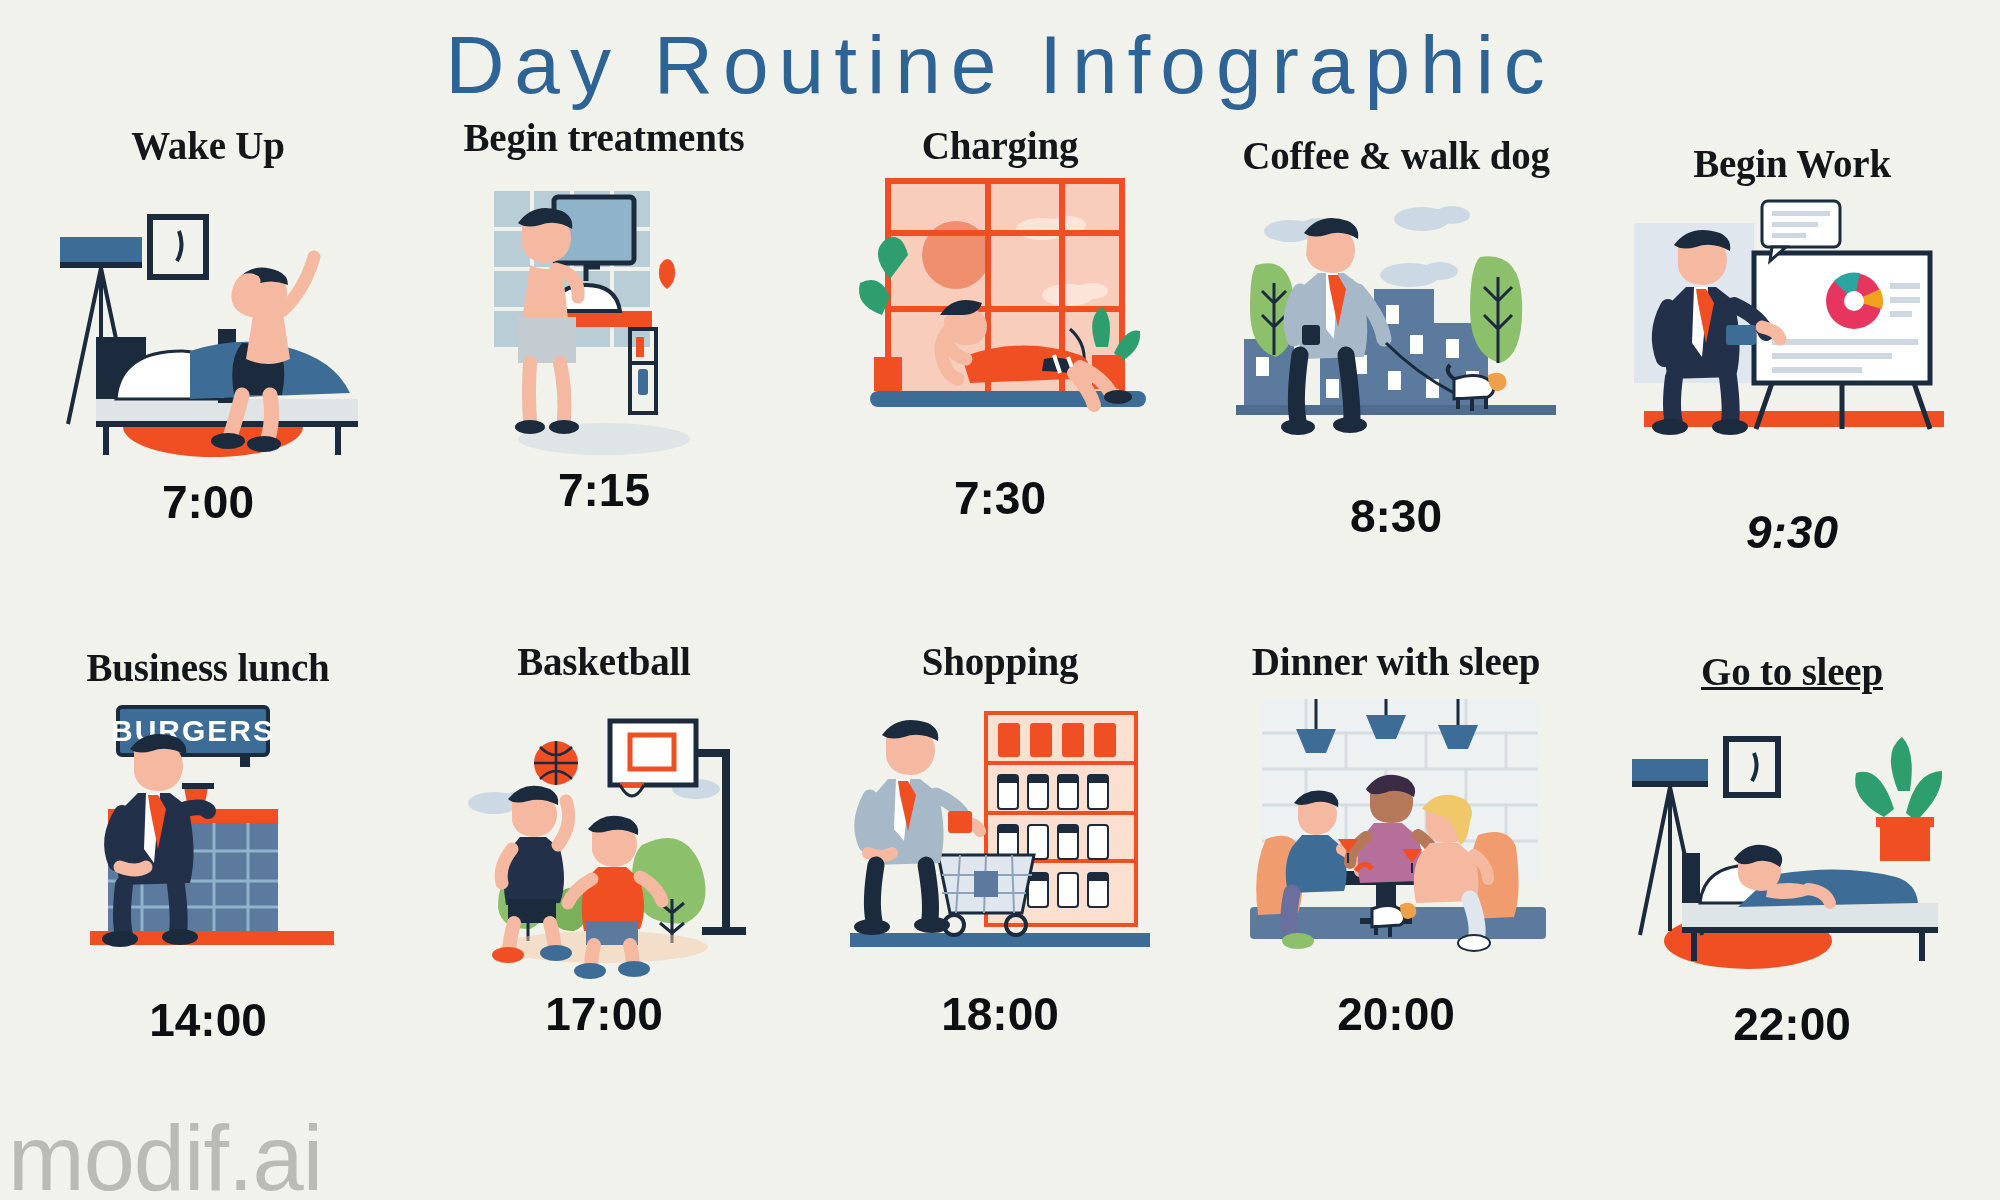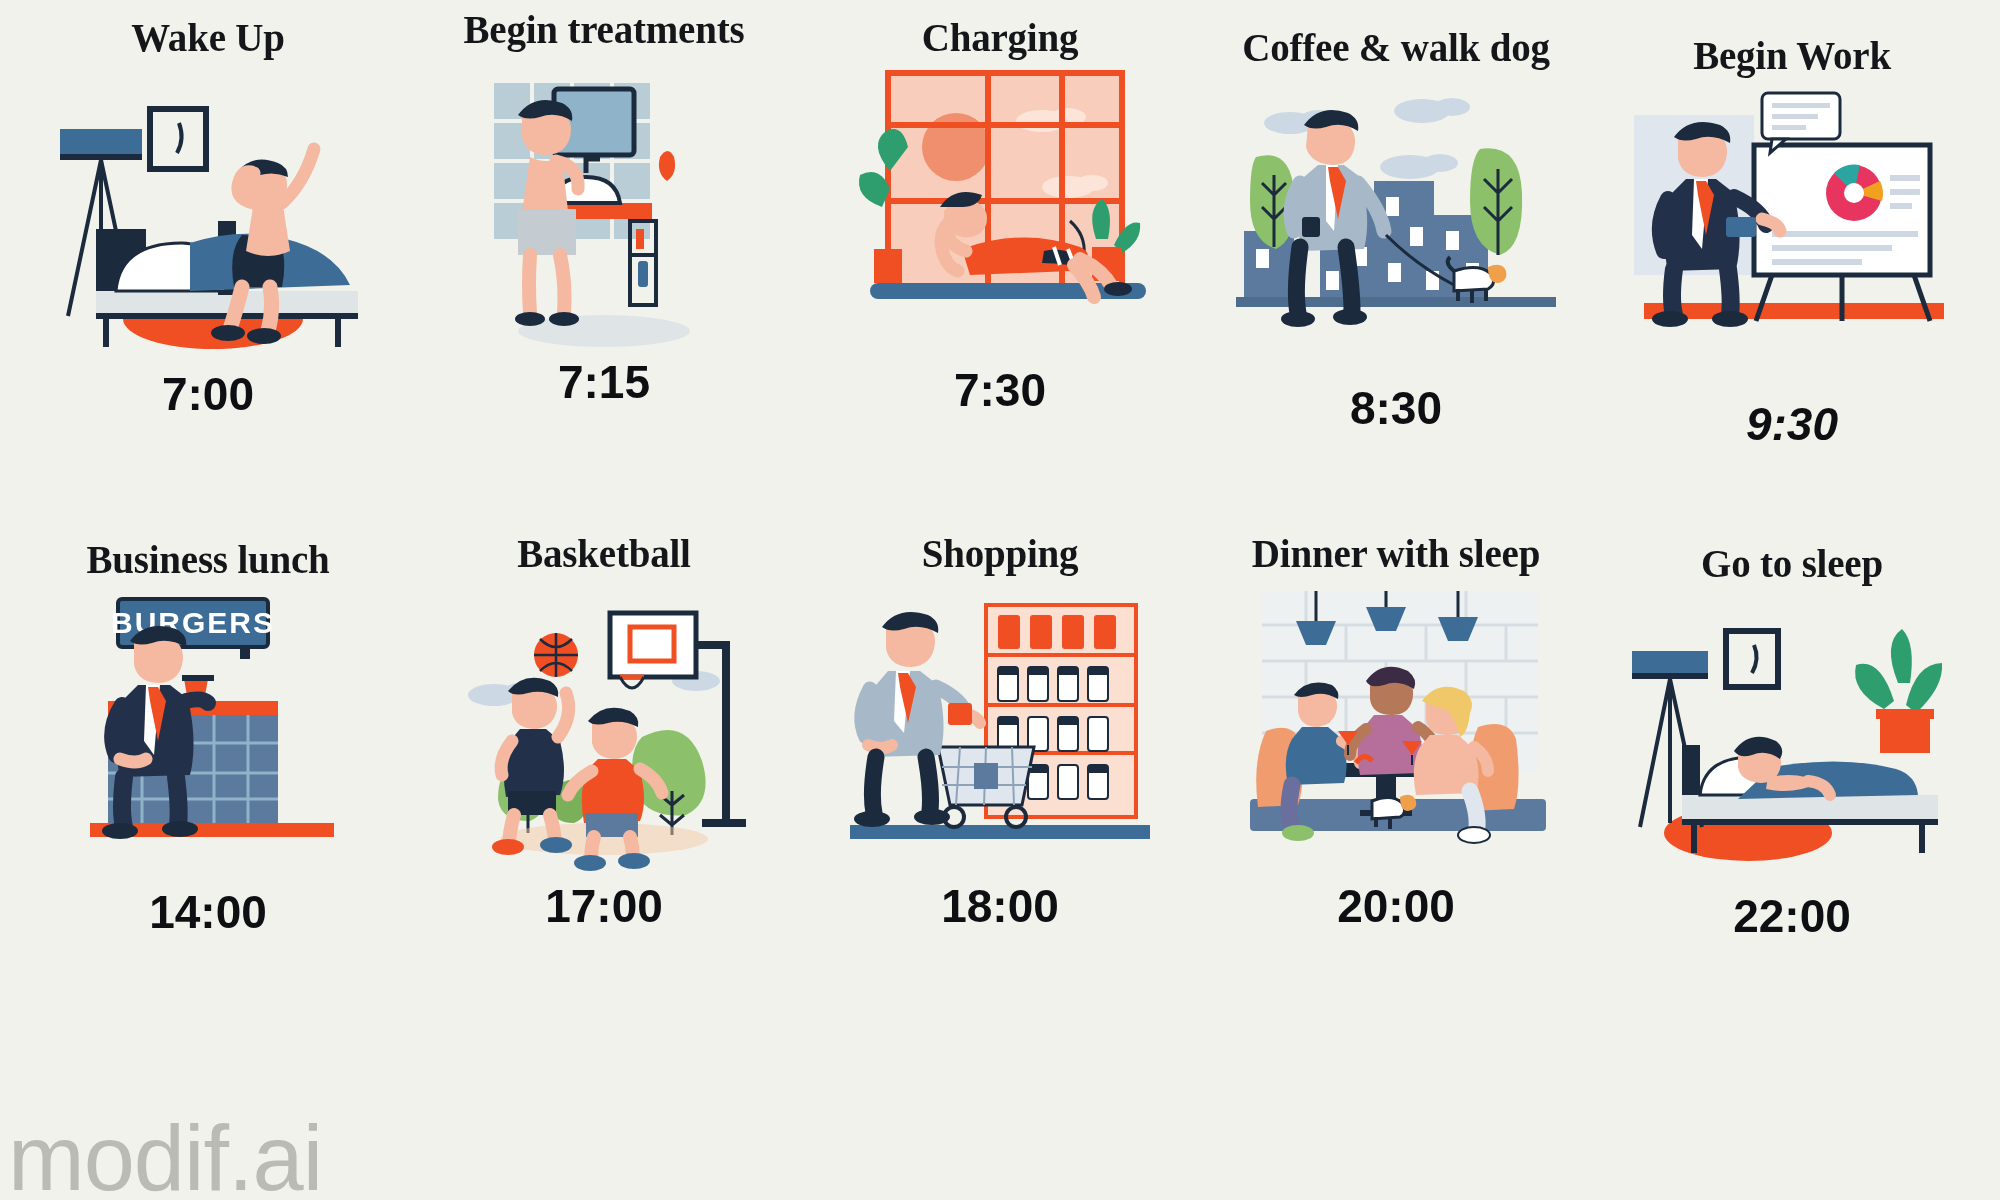--- a/index.html
+++ b/index.html
@@ -72,41 +72,42 @@
   .r1c2 .cell-label{margin-top:2px;}
   .r1c3 .cell-label{margin-top:10px;}
   .r1c4 .cell-label{margin-top:20px;}
   .r1c5 .cell-label{margin-top:28px;text-align:right;}
   .r1c1 .cell-time{margin-top:10px;}
   .r1c2 .cell-time{}
   .r1c3 .cell-time{margin-top:6px;}
   .r1c4 .cell-time{margin-top:14px;}
   .r1c5 .cell-time{margin-top:22px;font-style:italic;}
   .r2c1 .cell-label{margin-top:6px;}
-  .r2c5 .cell-label{margin-top:10px;}
+  .r2c5 .cell-label{margin-top:10px;text-decoration:underline;}
 
   .watermark{
     position:absolute;
     left:8px;
     bottom:-4px;
     font-family:"Liberation Sans", sans-serif;
     font-size:92px;
     color:#9b9b96;
     opacity:.62;
     letter-spacing:-1px;
     user-select:none;
     pointer-events:none;
     line-height:1;
   }
 </style>
 </head>
 <body>
 
 <div class="page">
 
+  <h1 class="title">Day Routine Infographic</h1>
 
   <div class="grid">
 
     <div class="cell r1c1">
       <div class="cell-label">Wake Up</div>
       <div class="art">
         <svg viewBox="0 0 340 300">
           <ellipse cx="175" cy="258" rx="90" ry="30" fill="#f04e23"></ellipse>
 
           <rect x="22" y="68" width="82" height="30" fill="#3d6d96"></rect>

